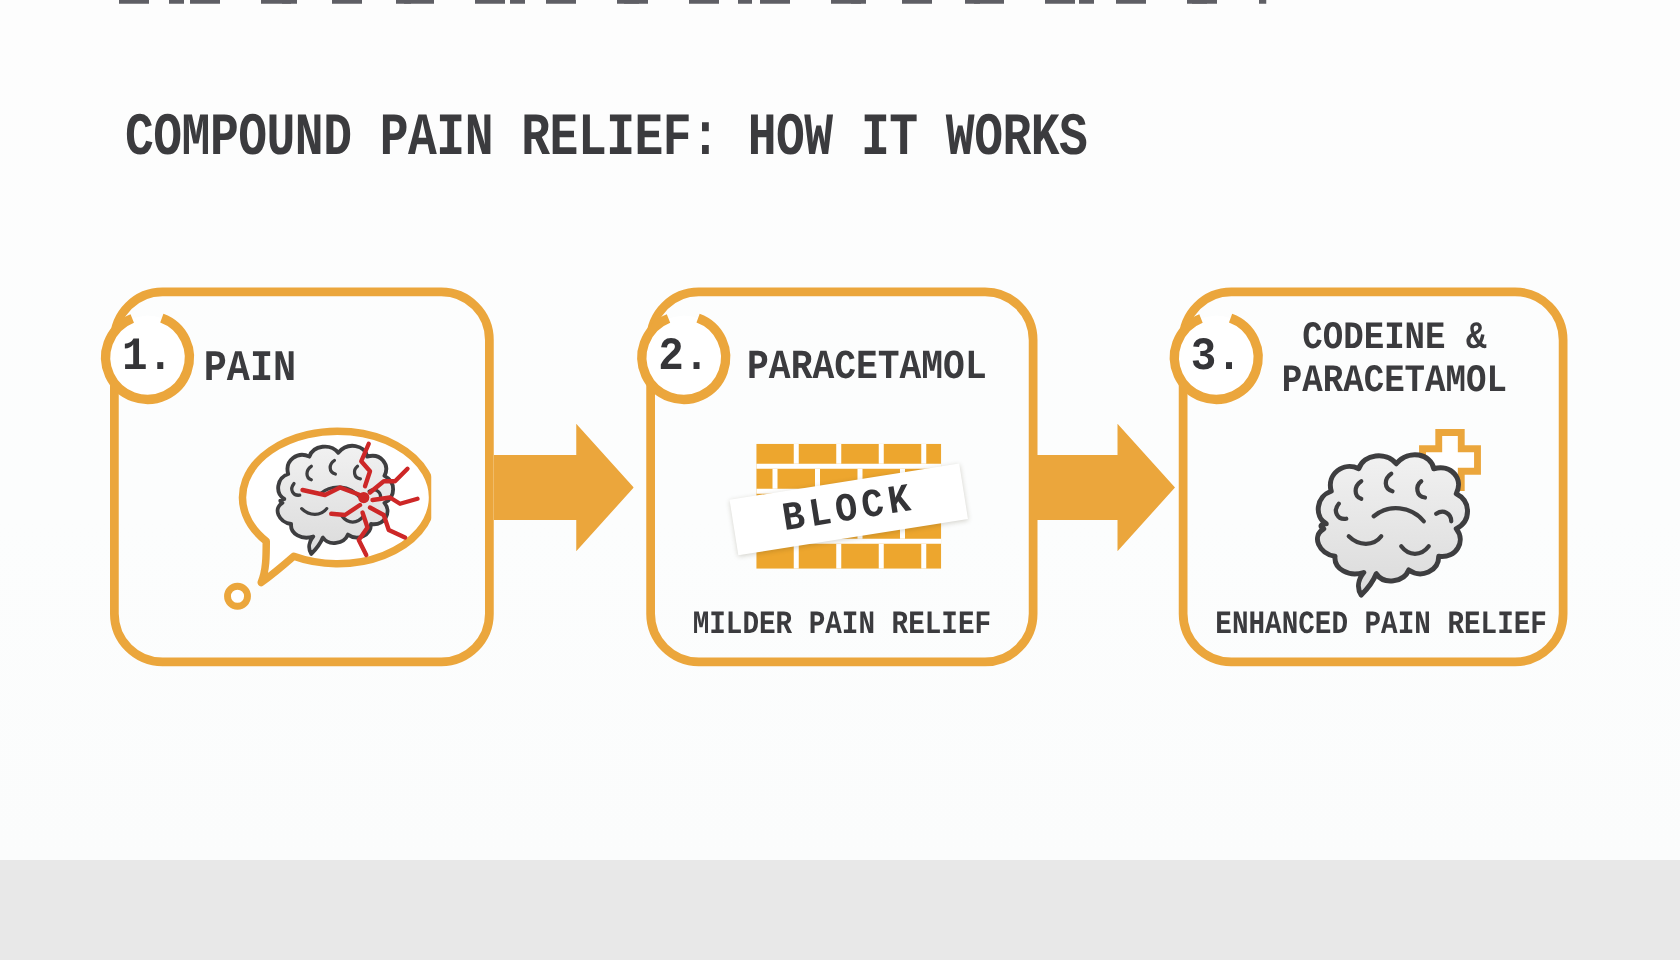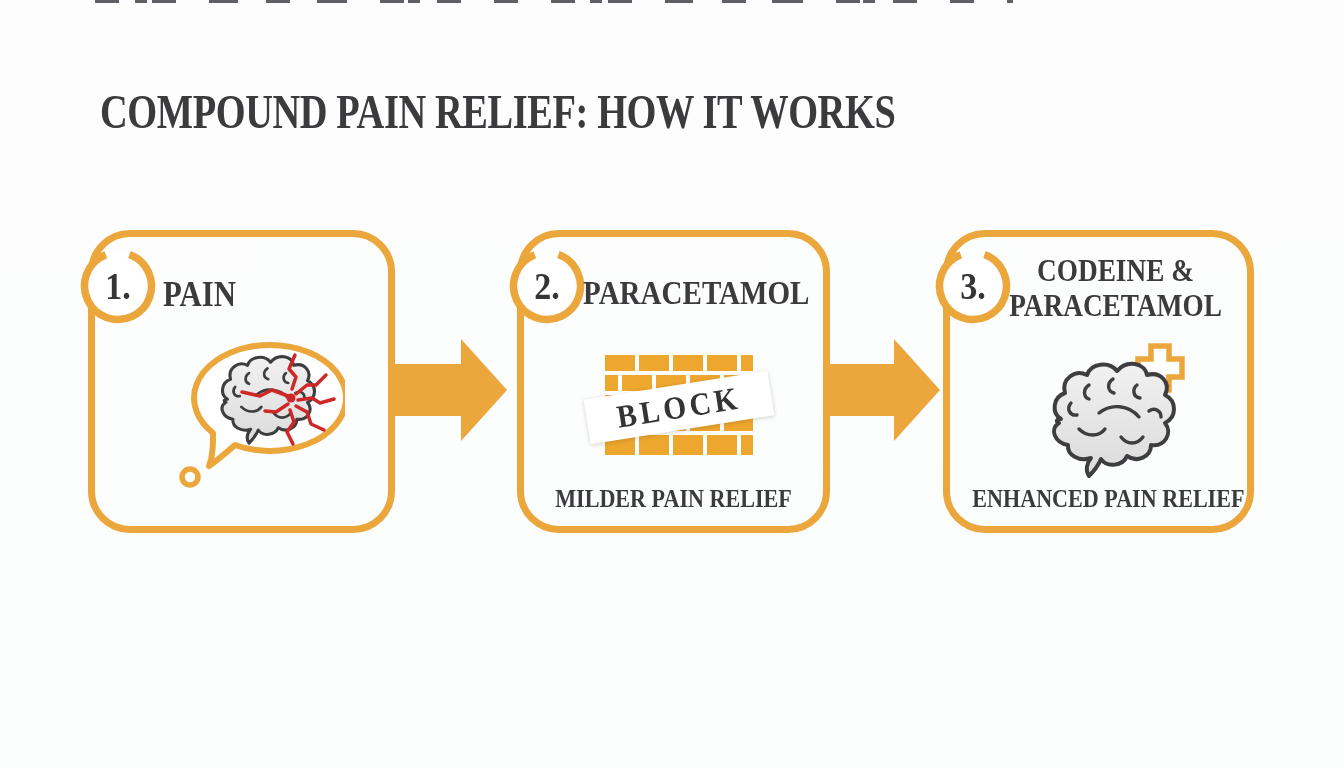--- a/index.html
+++ b/index.html
@@ -1,19 +1,19 @@
 <!DOCTYPE html>
 <html><head>
 <meta charset="utf-8">
 <style>
   html,body{margin:0;padding:0;background:#e8e8e8;}
   .canvas{
-    position:relative;width:1344px;height:768px;overflow:hidden;
+    position:relative;width:1344px;height:688px;overflow:hidden;
     background:linear-gradient(180deg,#FDFDFD 0%,#FCFDFD 60%,#FBFCFC 100%);
-    font-family:Liberation Serif, serif;
+    font-family:Liberation Mono, monospace;
   }
   .top-artifact{
     position:absolute;left:95px;top:0;width:918px;height:3px;opacity:.82;
     background:
       repeating-linear-gradient(90deg,#3d3d44 0 24px,transparent 24px 57px),
       repeating-linear-gradient(90deg,transparent 0 40px,#3d3d44 40px 52px,transparent 52px 91px);
   }
   .title{
     position:absolute;left:100px;top:84px;margin:0;
     font-size:48px;font-weight:bold;color:#3B3B3E;white-space:nowrap;

